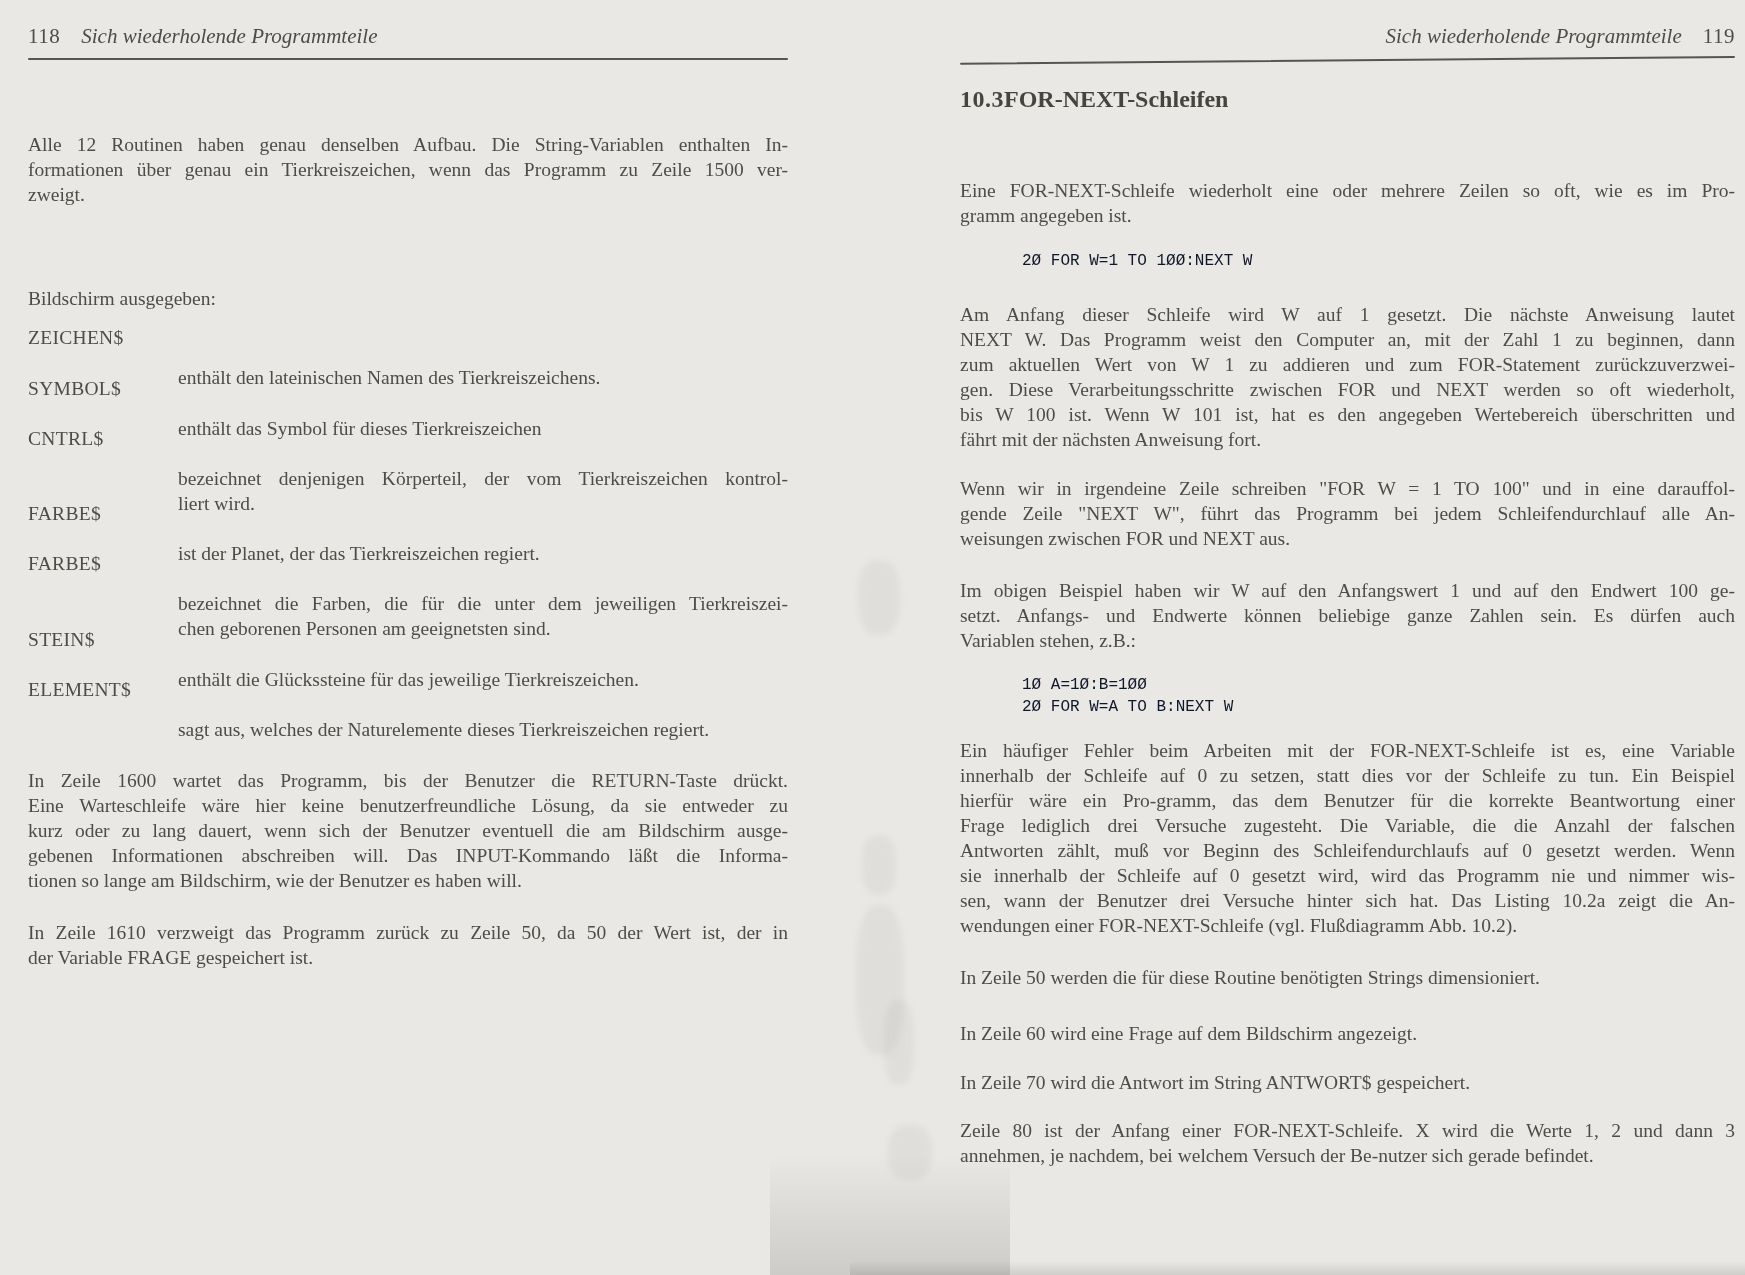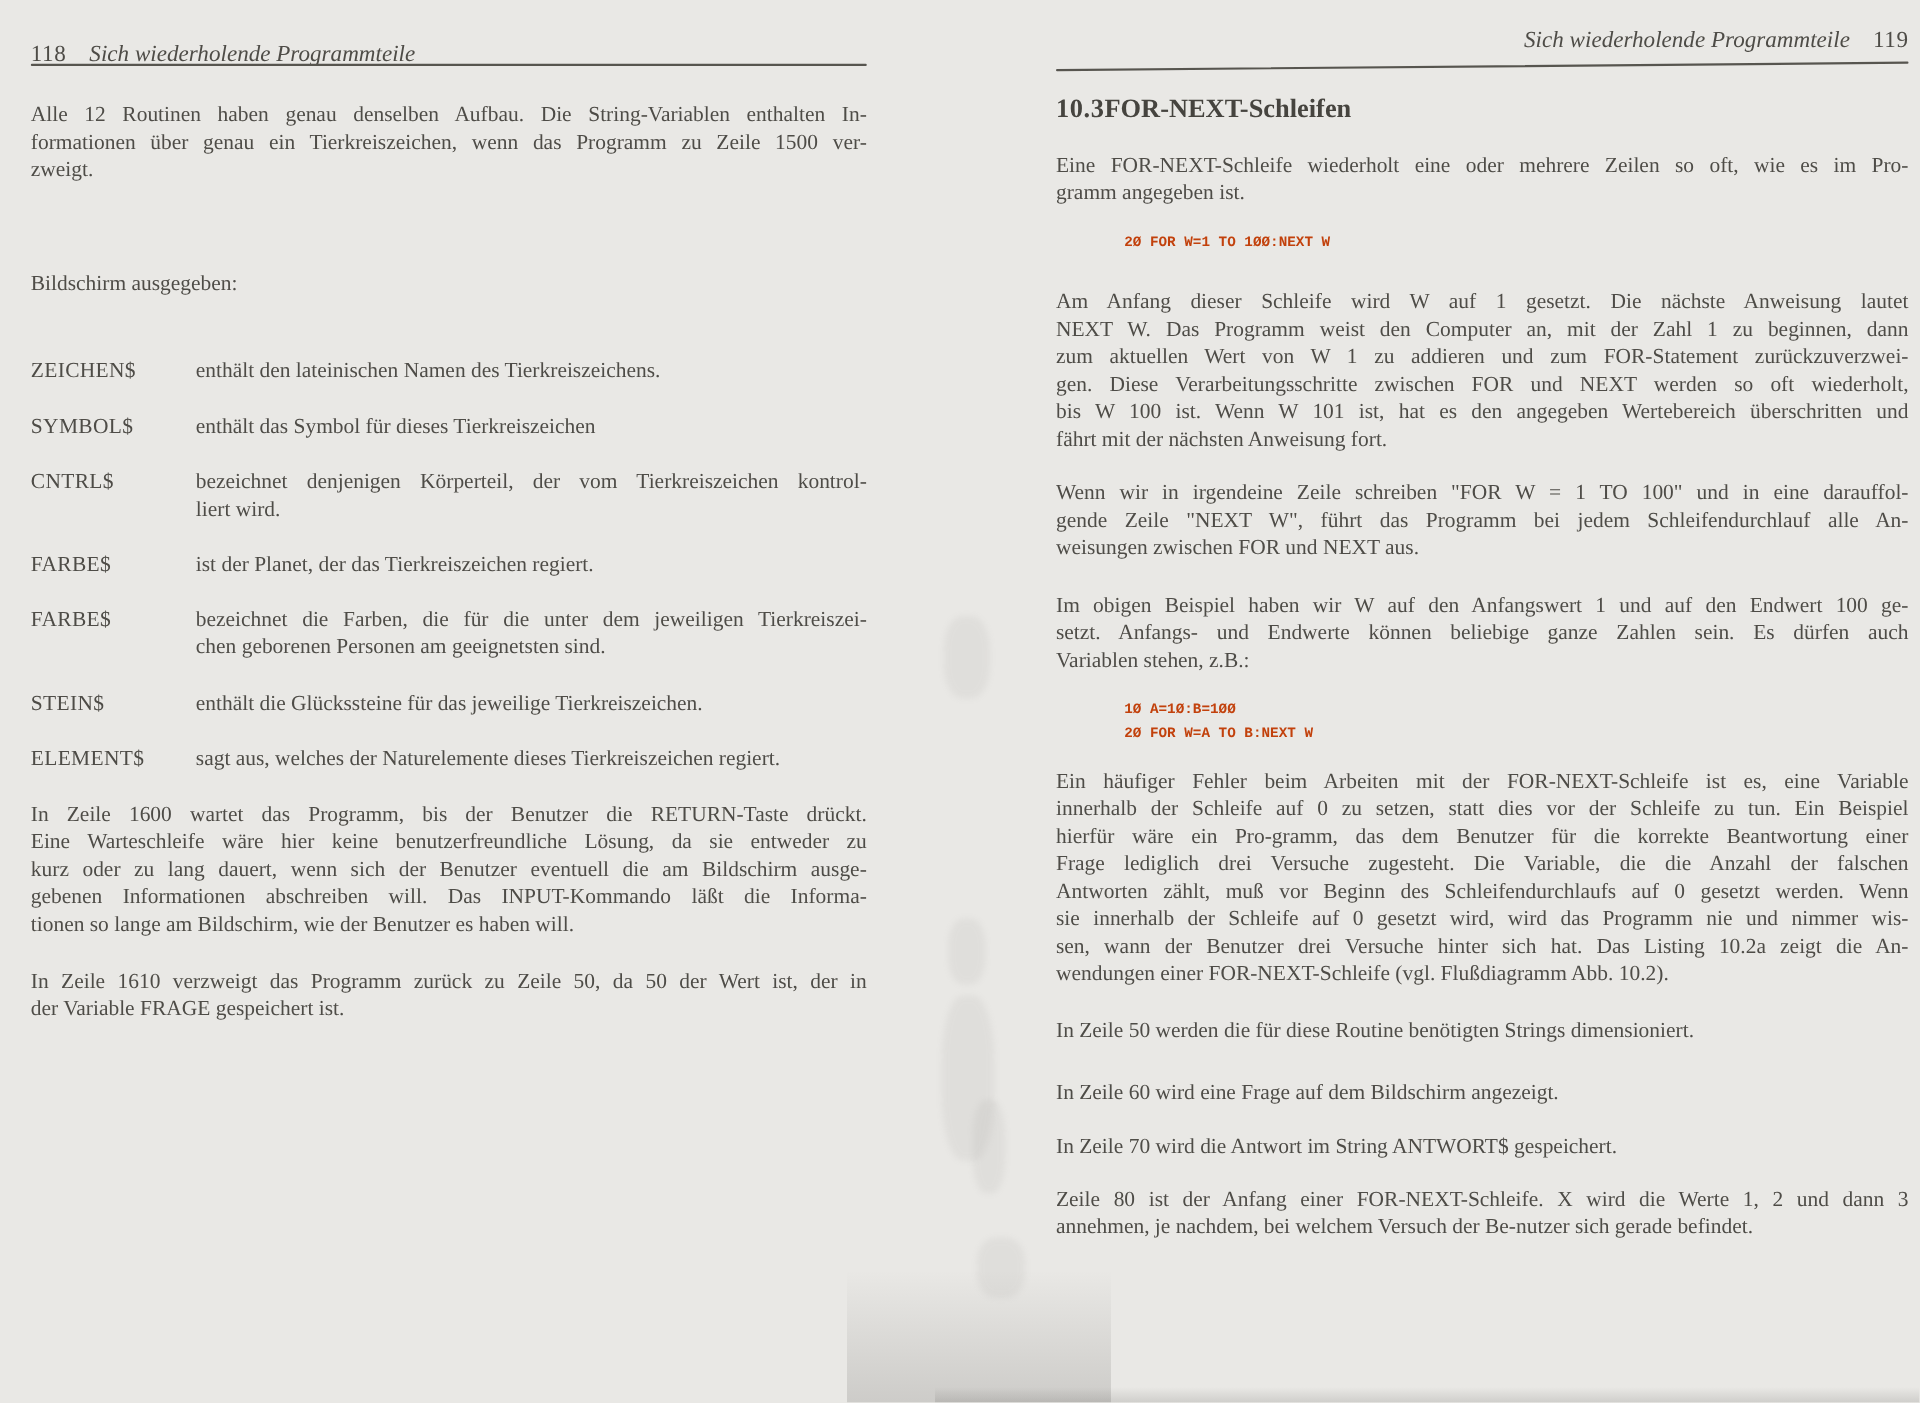--- a/index.html
+++ b/index.html
@@ -22,30 +22,30 @@
   #left-col  { left:28px;  width:760px; }
   #right-col { left:960px; width:775px; }
 
   .abs { position:absolute; left:0; right:0; }
 
   .runhead { font-size:21px; white-space:nowrap; }
   .runhead .pgnum { font-style:normal; letter-spacing:0.5px; }
   .runhead .rtitle { font-style:italic; }
   .rule { height:2px; background:#57554f; border-radius:1px; }
 
-  .body-text { font-size:19.5px; line-height:25px; }
+  .body-text { font-size:19.5px; line-height:25px;margin-top:40px; }
   .body-text > div { text-align:justify; text-align-last:justify; }
   .body-text > div:last-child { text-align-last:left; }
 
   .def-row { position:absolute; left:0; right:0; }
   .def-term { position:absolute; left:0; top:0; font-size:19.5px; line-height:25px; letter-spacing:0.3px;text-align:right; }
   .def-desc { margin-left:150px; }
 
   .codeblock { font-family:"Liberation Mono","DejaVu Sans Mono",monospace;
-               font-size:13px; line-height:22px; color:#c2410c; padding-left:62px;font-weight:bold; }
+               font-size:16px; line-height:22px; color:#0f172a; padding-left:62px; }
   .codeblock > div { text-align:left !important; text-align-last:left !important; white-space:pre; }
 
   .section-head { font-size:24px; font-weight:bold; color:#46443f; white-space:nowrap; }
   .section-head .sh-num { letter-spacing:0.5px; }
 
   #right-rule { transform:rotate(-0.5deg); transform-origin:100% 50%; }
 
   
   .bleed { position:absolute; background:#8f8d8a; opacity:0.10; filter:blur(3px); border-radius:40%; }
 
@@ -58,21 +58,21 @@
     background:linear-gradient(to top, rgba(90,88,85,0.18), rgba(90,88,85,0));
   }
 </style>
 </head>
 <body>
 
 <div id="page">
 
   <div id="left-col" class="page-col">
 
-    <div class="abs runhead" style="top:24px;margin-top:12px;">
+    <div class="abs runhead" style="top:24px;">
       <span class="pgnum">118</span>
       <span>&nbsp;&nbsp;</span>
       <span class="rtitle">Sich wiederholende Programmteile</span>
     </div>
     <div class="abs rule" style="top:58px;"></div>
 
     <div class="abs body-text" style="top:92px;">
         <div>Alle 12 Routinen haben genau denselben Aufbau. Die String-Variablen enthalten In-</div>
         <div>formationen über genau ein Tierkreiszeichen, wenn das Programm zu Zeile 1500 ver-</div>
         <div>zweigt.</div>

